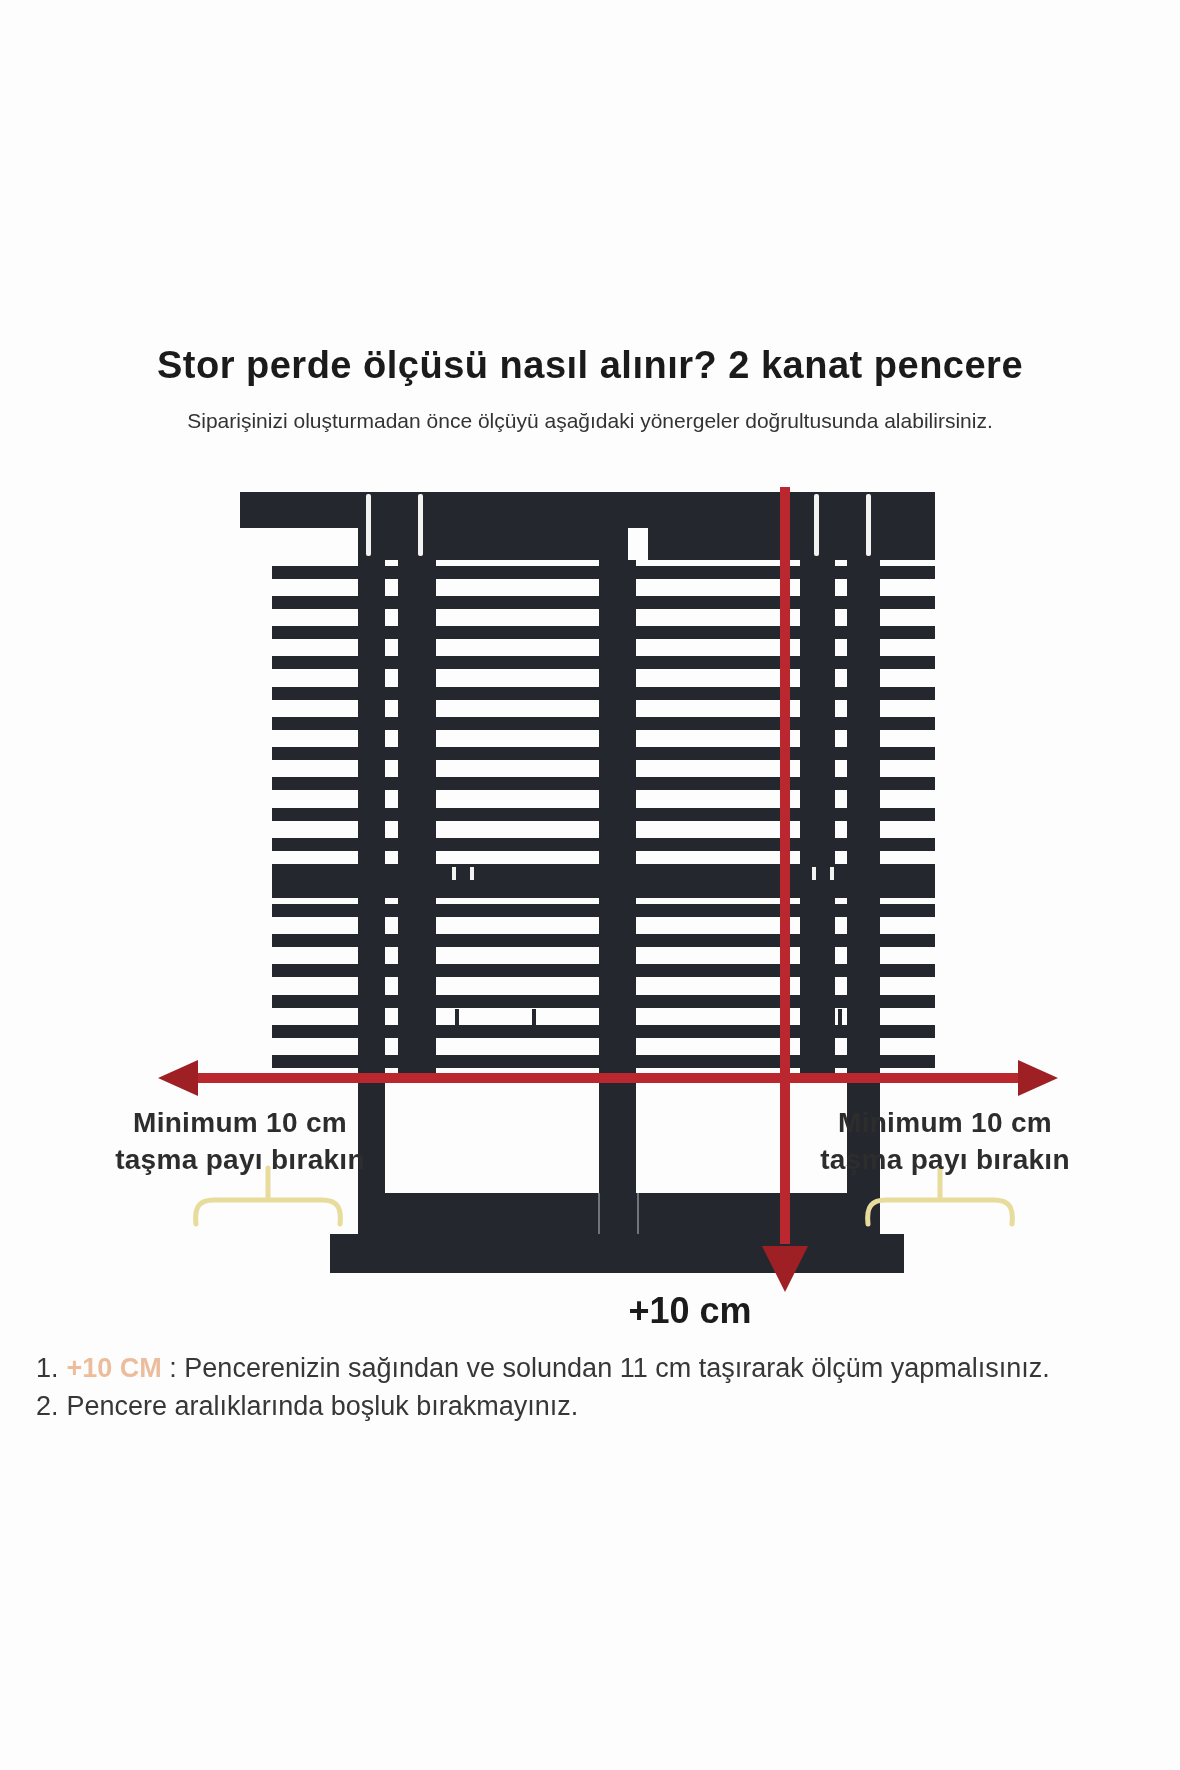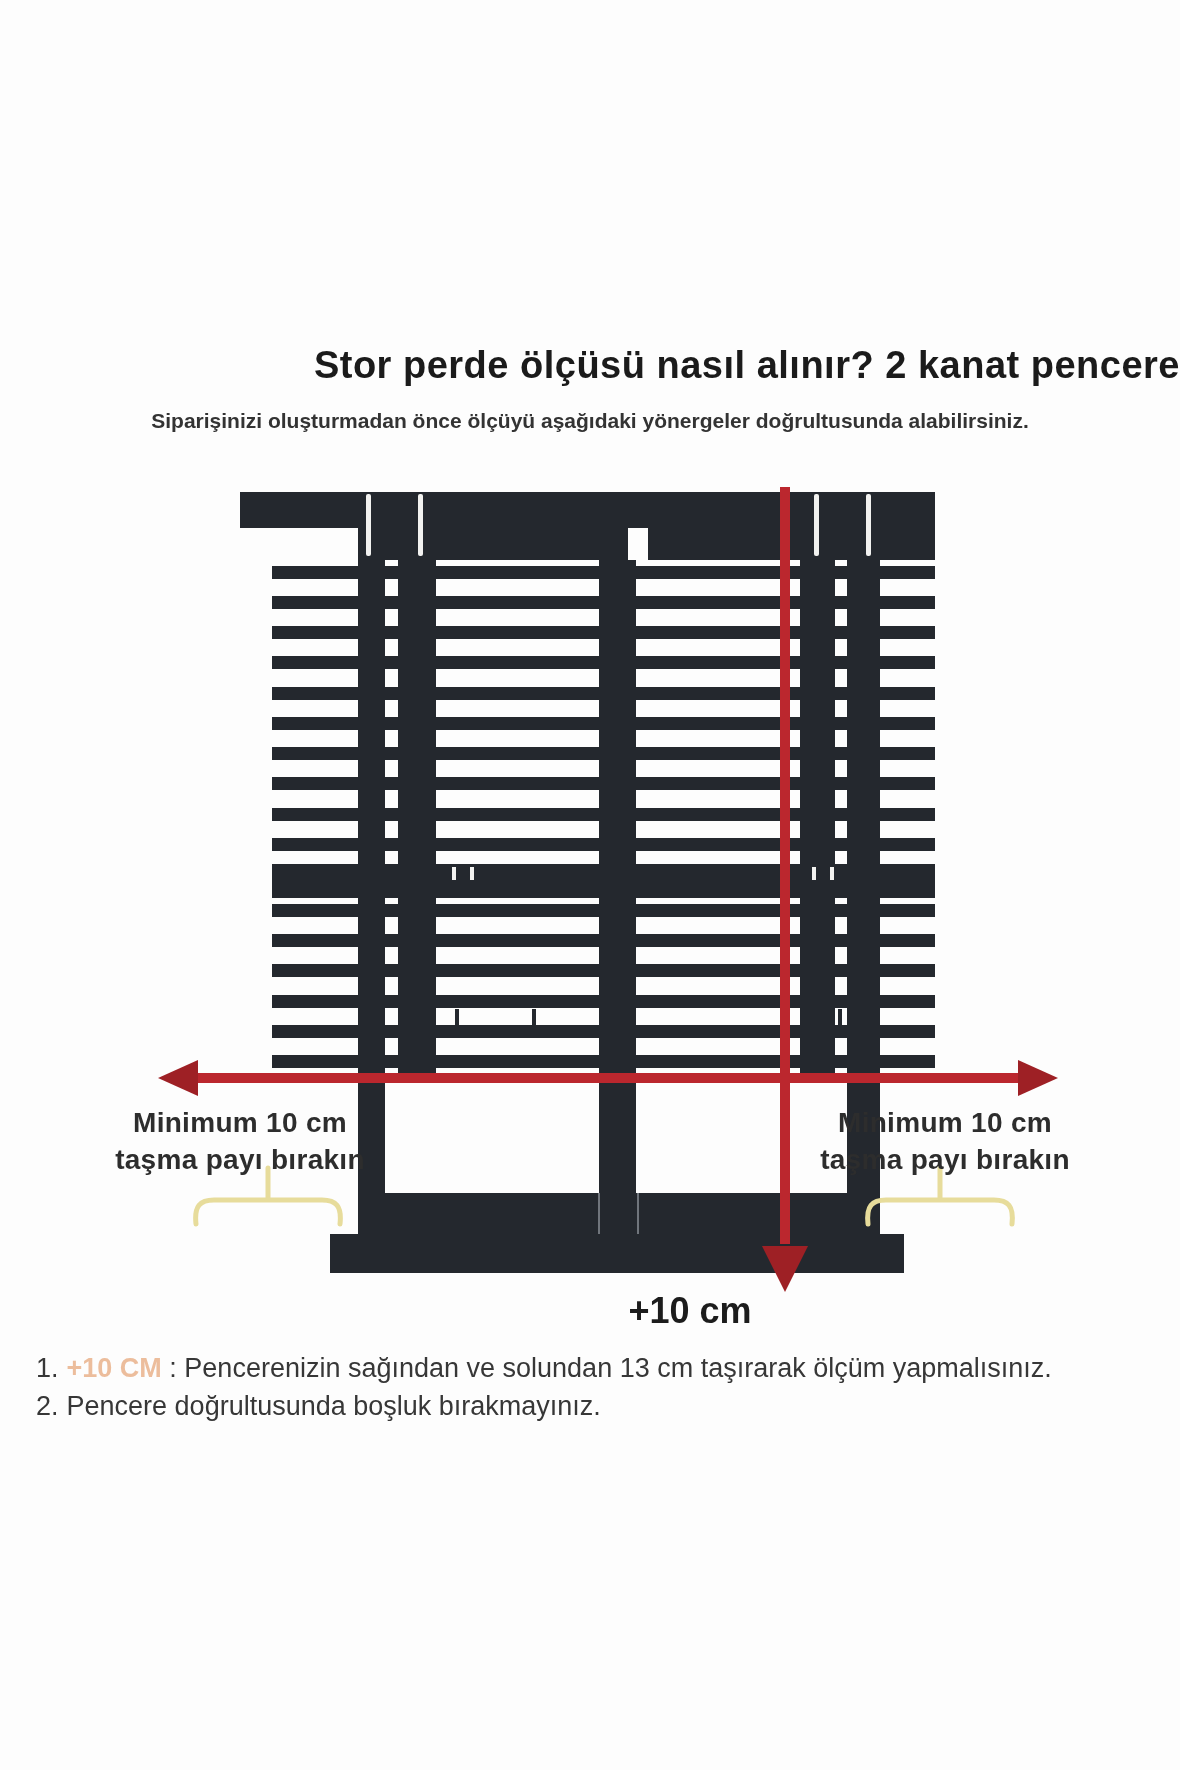--- a/index.html
+++ b/index.html
@@ -14,28 +14,28 @@
   .canvas{
     position:relative;
     width:1180px;height:1770px;
     background:#fdfdfd;
     overflow:hidden;
     font-family:"Liberation Sans", sans-serif;
   }
   .abs{position:absolute;}
   .page-title{
     top:344px;left:0;width:1180px;
-    text-align:right;
+    text-align:center;
     font-size:38px;font-weight:700;color:#1b1b1b;
     letter-spacing:.5px;
   }
   .page-subtitle{
     top:409px;left:0;width:1180px;
     text-align:center;
-    font-size:21px;font-weight:700;color:#333333;
+    font-size:21px;font-weight:400;color:#333333;
   }
   .diagram-svg{top:0;left:0;width:1180px;height:1770px;}
   .dk{fill:var(--frame-dark);}
   .wt{fill:#fdfdfd;}
   .seam{fill:#70757c;}
   .red{fill:var(--arrow-red);}
   .redhead{fill:var(--arrowhead-red);}
   .bracket{stroke:var(--bracket-yellow);stroke-width:5;fill:none;stroke-linecap:round;}
   .cord{fill:#f2f2f0;}
   .overhang-label{
@@ -153,20 +153,20 @@
   </div>
   <div class="abs overhang-label right-overhang">
     <span class="lbl-line">Minimum 10 cm</span>
     <span class="lbl-line">taşma payı bırakın</span>
   </div>
 
   <div class="abs height-label">+10 cm</div>
 
   <div class="abs instructions">
     <span class="instr-line">
-      <span class="instr-num">1.</span><span class="hl">+10 CM</span><span> : </span><span>Pencerenizin sağından ve solundan 13 cm taşırarak ölçüm yapmalısınız.</span>
+      <span class="instr-num">1.</span><span class="hl">+10 CM</span><span> : </span><span>Pencerenizin sağından ve solundan 11 cm taşırarak ölçüm yapmalısınız.</span>
     </span>
     <span class="instr-line">
-      <span class="instr-num">2.</span><span>Pencere doğrultusunda boşluk bırakmayınız.</span>
+      <span class="instr-num">2.</span><span>Pencere aralıklarında boşluk bırakmayınız.</span>
     </span>
   </div>
 
 </div>
 
 </body></html>

